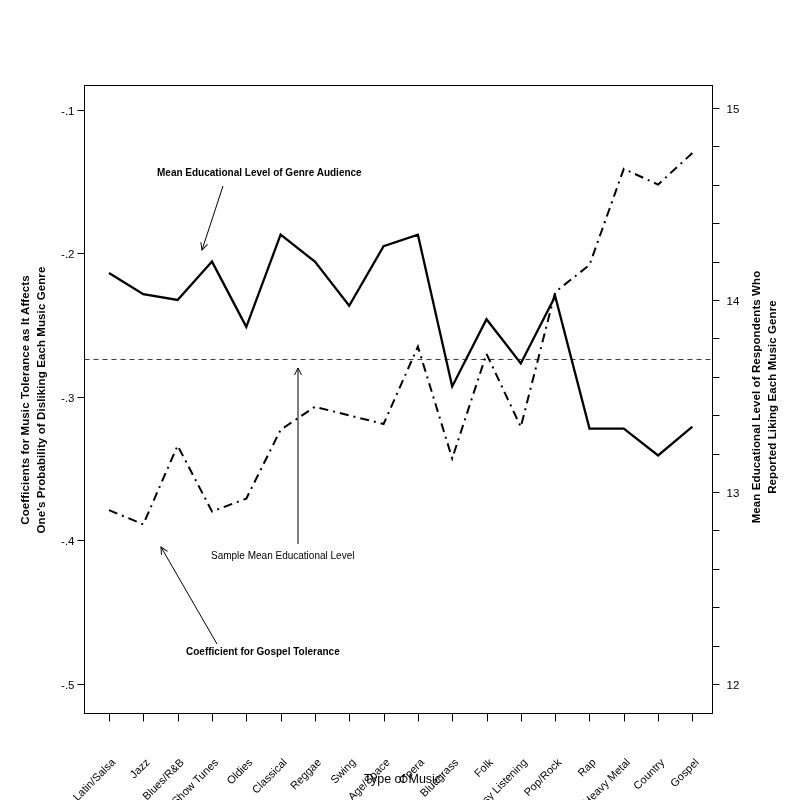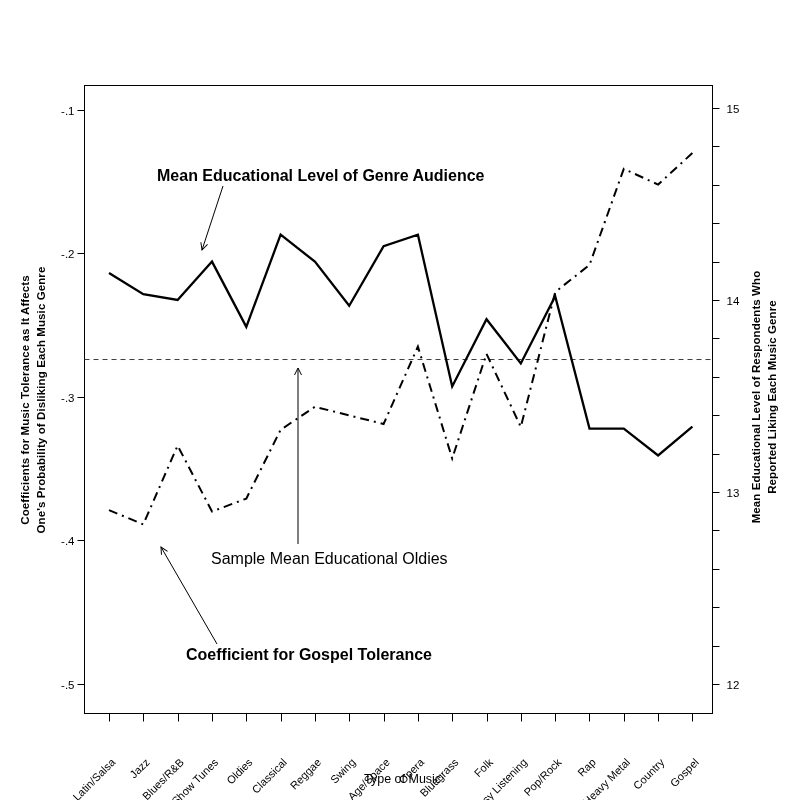--- a/index.html
+++ b/index.html
@@ -6,21 +6,21 @@
   .stage{
     position:relative;width:800px;height:800px;background:#ffffff;overflow:hidden;
     font-family:"Liberation Sans",sans-serif;color:#000;
   }
   .stage svg{position:absolute;left:0;top:0;}
   .vlabel{
     position:absolute;width:400px;text-align:center;font-weight:bold;
     font-size:11.5px;line-height:16px;transform:rotate(-90deg);
     letter-spacing:0.1px;
   }
-  .ann{position:absolute;white-space:nowrap;font-size:16px;}
+  .ann{position:absolute;white-space:nowrap;font-size:10px;}
   .ann.bold{font-weight:bold;}
   .xtitle{position:absolute;white-space:nowrap;font-size:12.5px;}
 </style>
 </head>
 <body>
 
 <div class="stage">
 
   <svg id="plot" width="800" height="800">
     <defs>
@@ -110,18 +110,18 @@
     <div>One's Probability of Disliking Each Music Genre</div>
   </div>
 
   <div class="vlabel" style="left:564px;top:381px">
     <div>Mean Educational Level of Respondents Who</div>
     <div>Reported Liking Each Music Genre</div>
   </div>
 
   <div class="ann bold" style="left:157px;top:167px">Mean Educational Level of Genre Audience</div>
 
-  <div class="ann" style="left:211px;top:550px">Sample Mean Educational Oldies</div>
+  <div class="ann" style="left:211px;top:550px">Sample Mean Educational Level</div>
 
   <div class="ann bold" style="left:186px;top:646px">Coefficient for Gospel Tolerance</div>
 
   <div class="xtitle" style="left:364px;top:772px">Type of Music</div>
 </div>
 
 </body></html>

